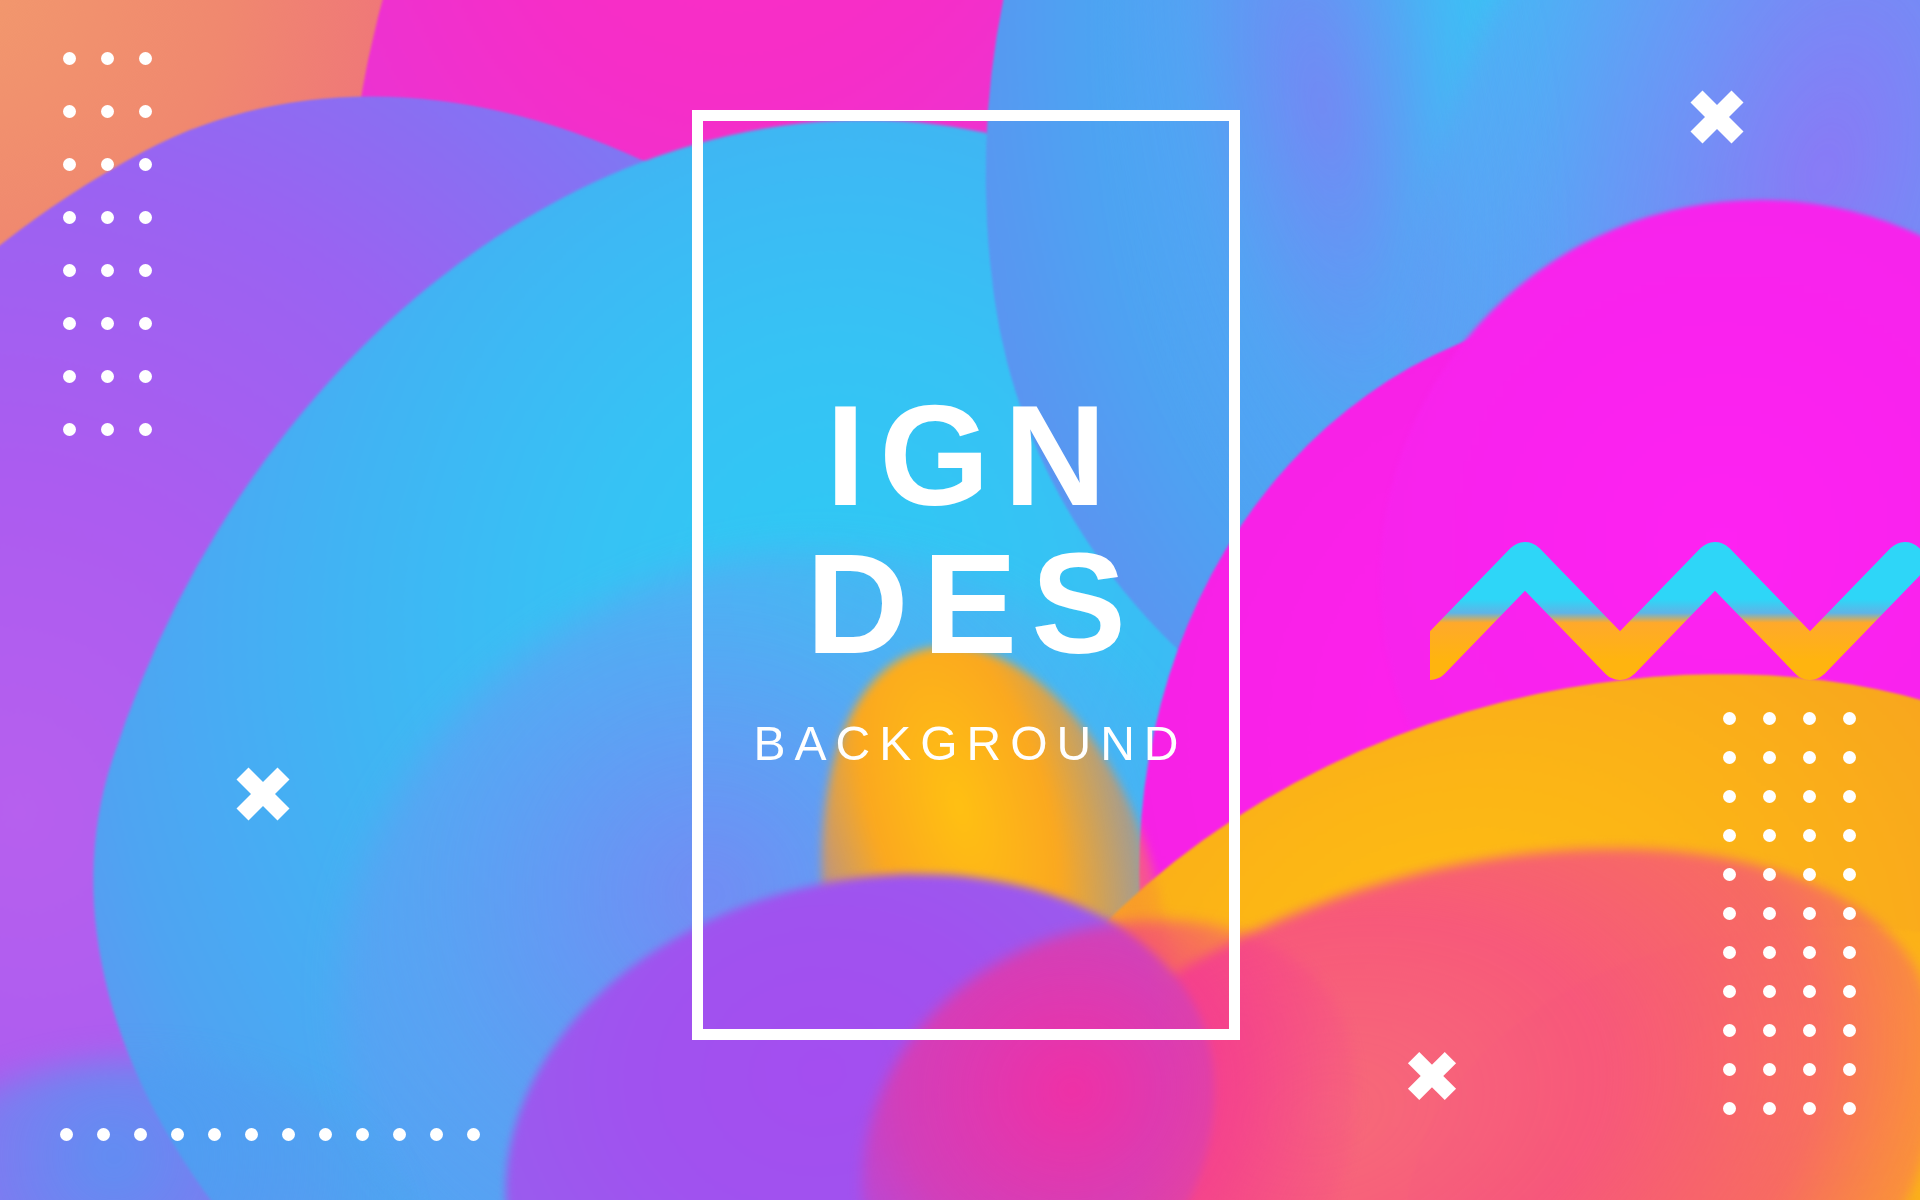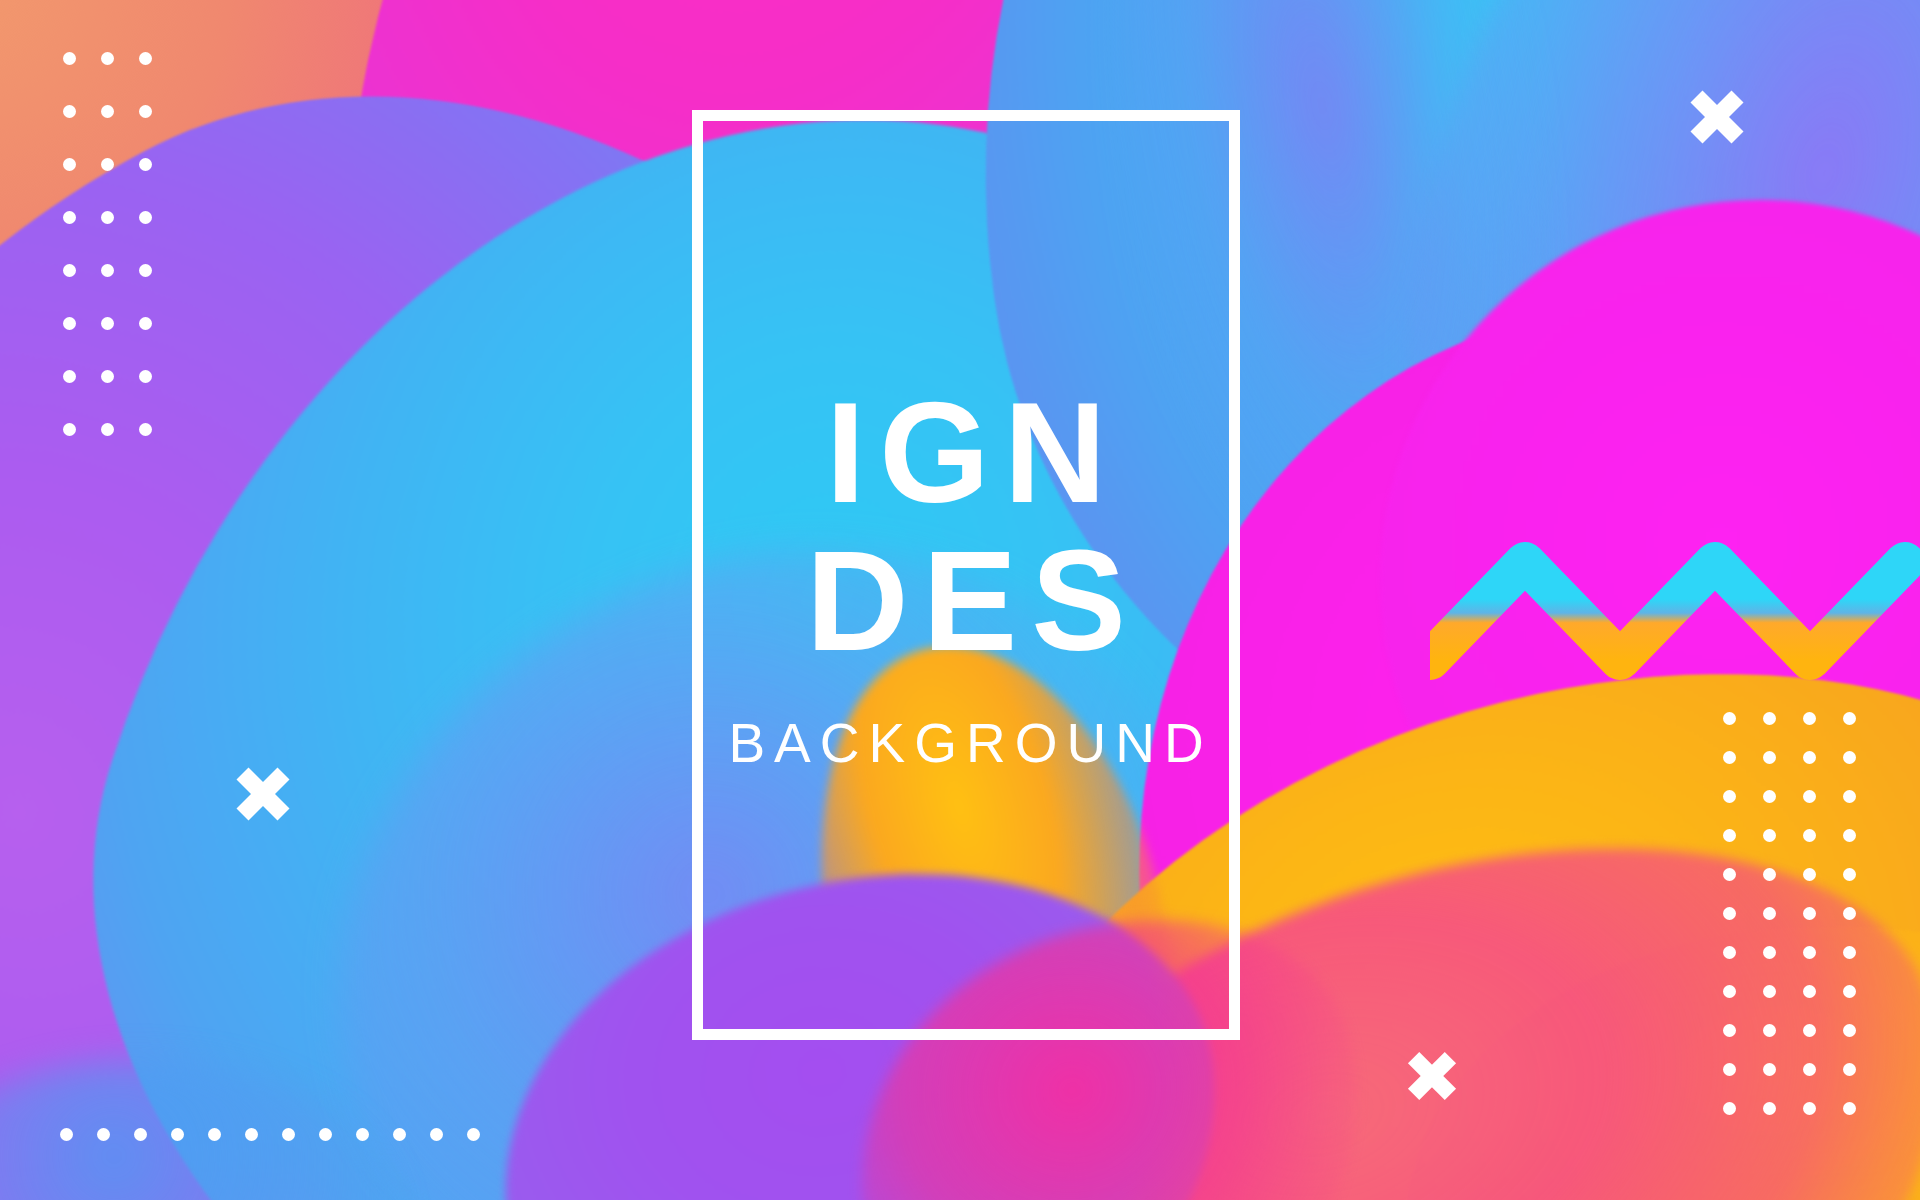--- a/index.html
+++ b/index.html
@@ -225,21 +225,21 @@
   }
   .t-main {
     font-size: 142px;
     font-weight: 700;
     letter-spacing: 14px;
     line-height: 1.04;
     margin-left: 14px;
     white-space: nowrap;
   }
   .t-background {
-    font-size: 55px;
+    font-size: 48px;
     font-weight: 400;
     letter-spacing: 9px;
     line-height: 1;
     margin-left: 9px;
     margin-top: 42px;
     white-space: nowrap;
   }
 
   
   .dot-grid { position: absolute; display: grid; }

